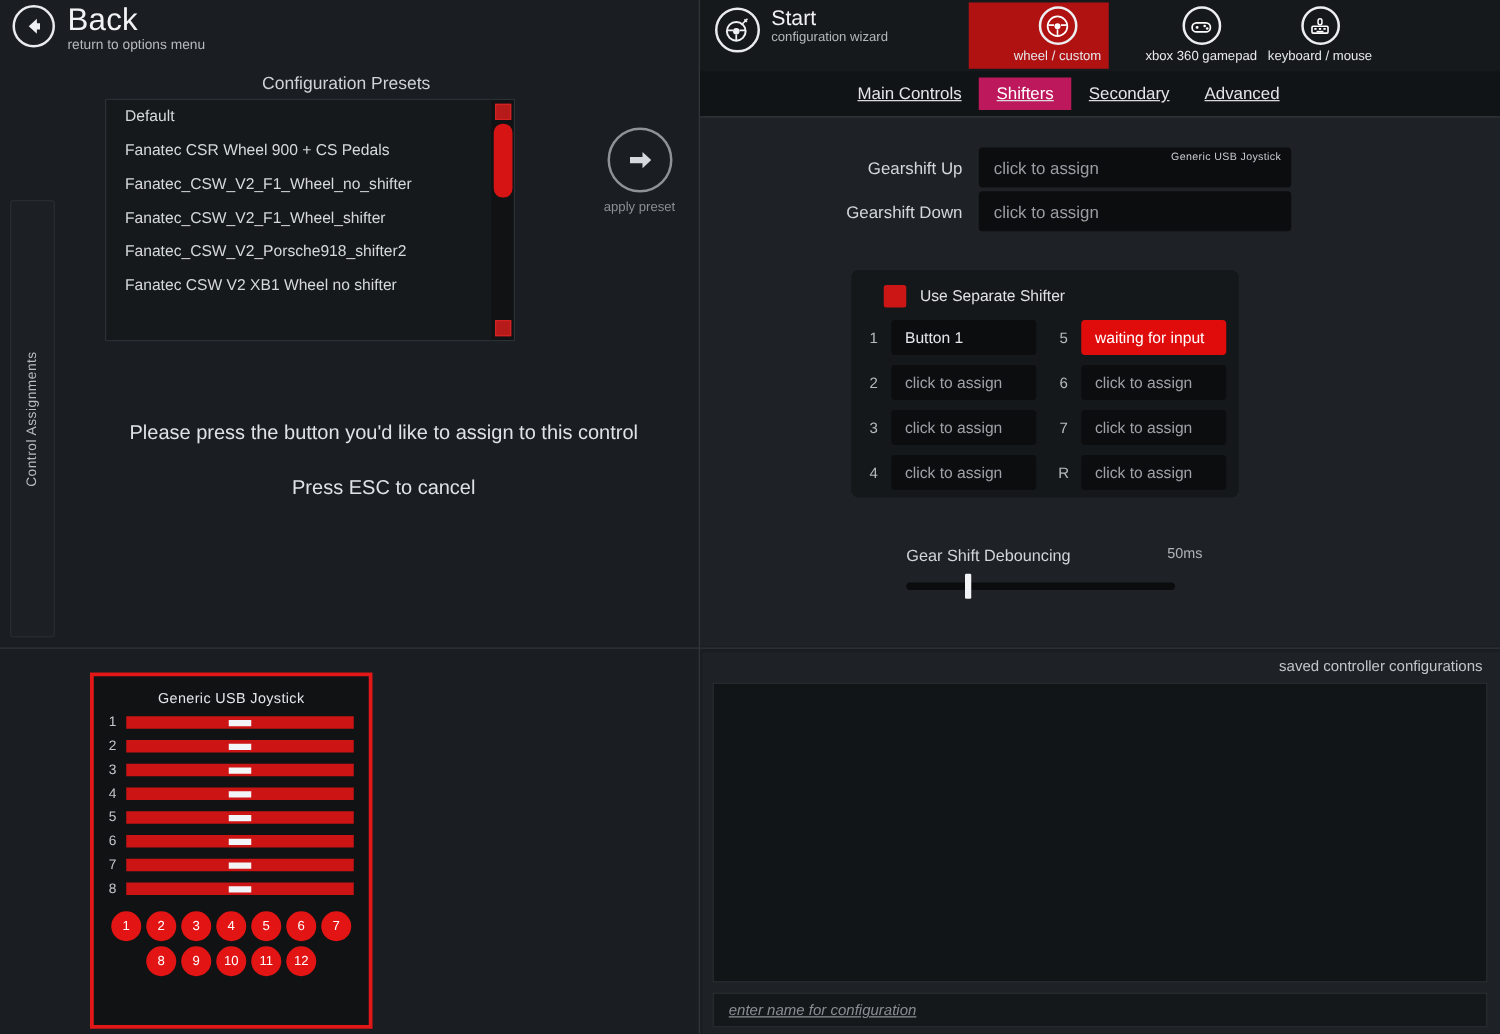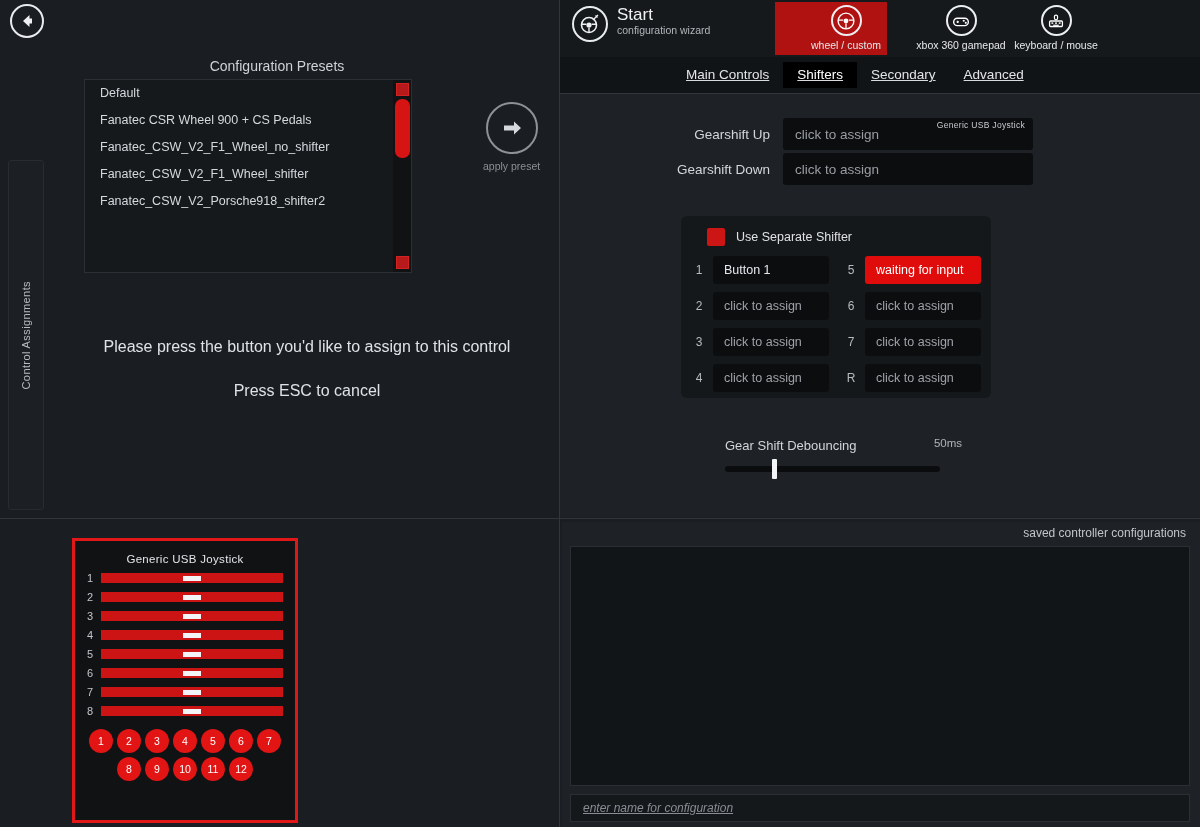--- a/index.html
+++ b/index.html
@@ -101,21 +101,21 @@
   .dev-tab .dlabel { font-size:10.5px; color:#e6e8eb; margin-top:3px; white-space:nowrap; }
   #devtab-0 { left:215px; }
   #devtab-1 { left:345px; }
   #devtab-2 { left:440px; }
 
   
   .subtabs { position:absolute; left:560px; top:57px; width:640px; height:36px;
              background:#111416; display:flex; align-items:center; }
   .subtab { height:26px; line-height:26px; padding:0 14px; font-size:13.5px;
             color:#e3e5e9; cursor:pointer; }
-  .subtab.active { background:#000000; color:#fff; }
+  .subtab.active { background:#be185d; color:#fff; }
   .subtabs-spacer { width:112px; }
 
   
   .rt-main { position:absolute; left:560px; top:93px; width:640px; height:424px;
              background:#1e2226; border-top:1px solid #32373d; }
 
   .assign-row { position:absolute; display:flex; align-items:center; }
   .assign-label { width:110px; text-align:right; font-size:13.5px; color:#d3d6da;
                   padding-right:13px; }
   .assign-box { position:relative; width:250px; height:32px; background:#0b0d0f;
@@ -190,31 +190,36 @@
   <div class="rail" style="top:556px; height:262px;">
     <span>Detected Controllers</span>
   </div>
 
   <div class="back-wrap">
     <div class="circ-icon">
       <svg width="20" height="20" viewBox="0 0 20 20">
         <path d="M12.5 4 L6 10 L12.5 16 L12.5 12.5 L15 12.5 L15 7.5 L12.5 7.5 Z" fill="#eef0f3"></path>
       </svg>
     </div>
+    <div class="back-text">
+      <div class="back-title">Back</div>
+      <div class="back-sub">return to options menu</div>
+    </div>
   </div>
 
   <div class="presets-title">Configuration Presets</div>
 
   <div class="preset-list">
     <div id="preset-items">
         <div class="preset-item">Default</div>
         <div class="preset-item">Fanatec CSR Wheel 900 + CS Pedals</div>
         <div class="preset-item">Fanatec_CSW_V2_F1_Wheel_no_shifter</div>
         <div class="preset-item">Fanatec_CSW_V2_F1_Wheel_shifter</div>
         <div class="preset-item">Fanatec_CSW_V2_Porsche918_shifter2</div>
+        <div class="preset-item">Fanatec CSW V2 XB1 Wheel no shifter</div>
       </div>
     <div class="preset-scroll">
       <div class="ps-btn up"></div>
       <div class="ps-thumb"></div>
       <div class="ps-btn down"></div>
     </div>
   </div>
 
   <div class="apply-preset">
     <div class="circ-icon">

